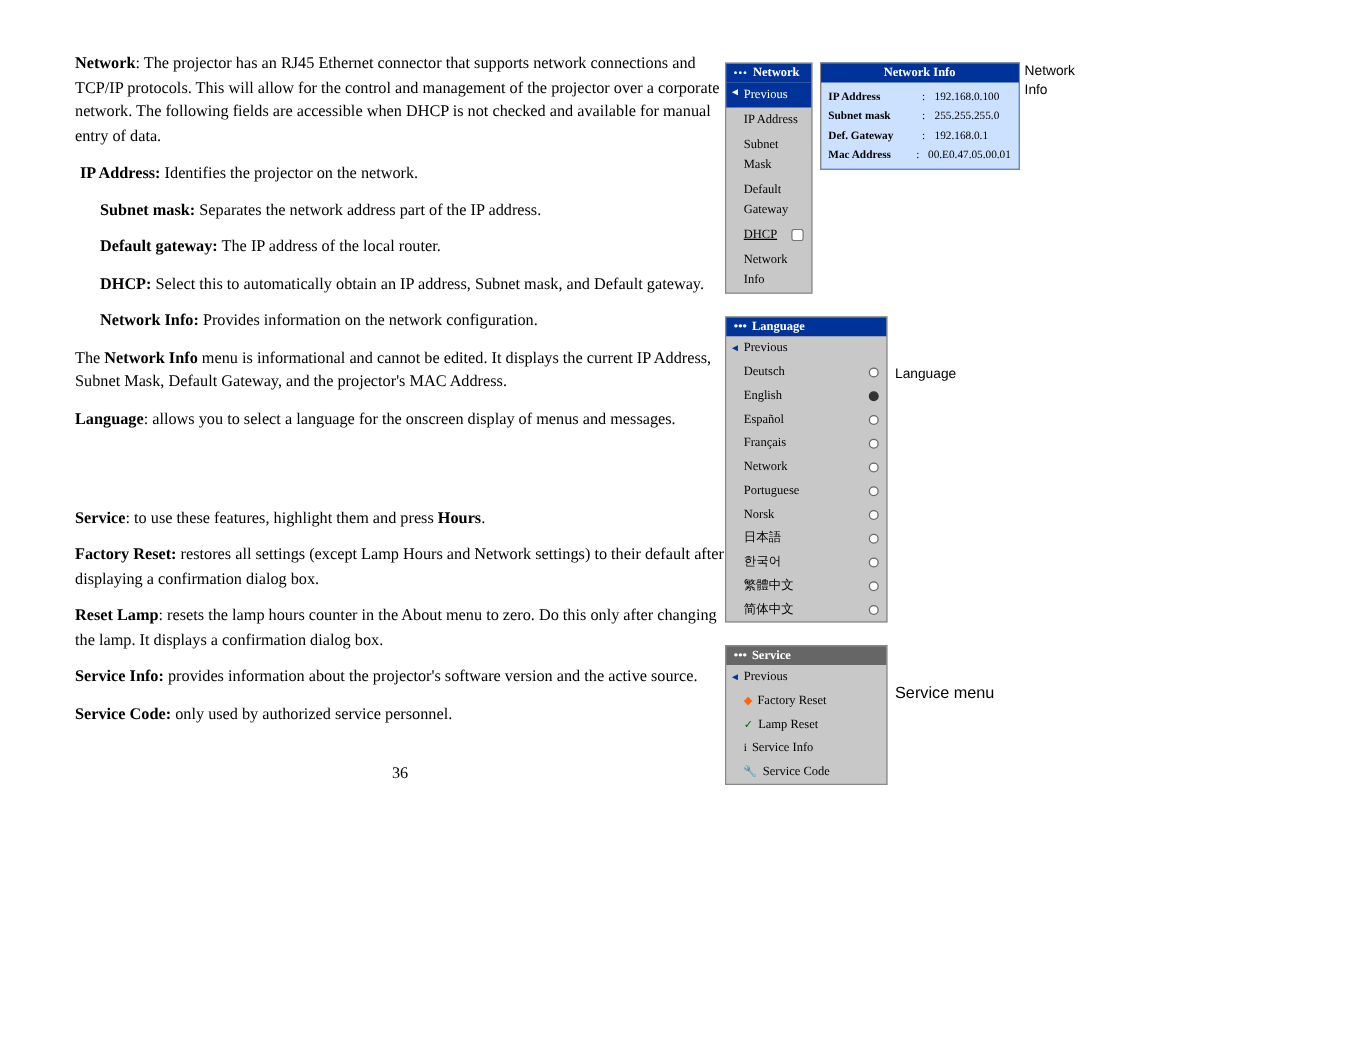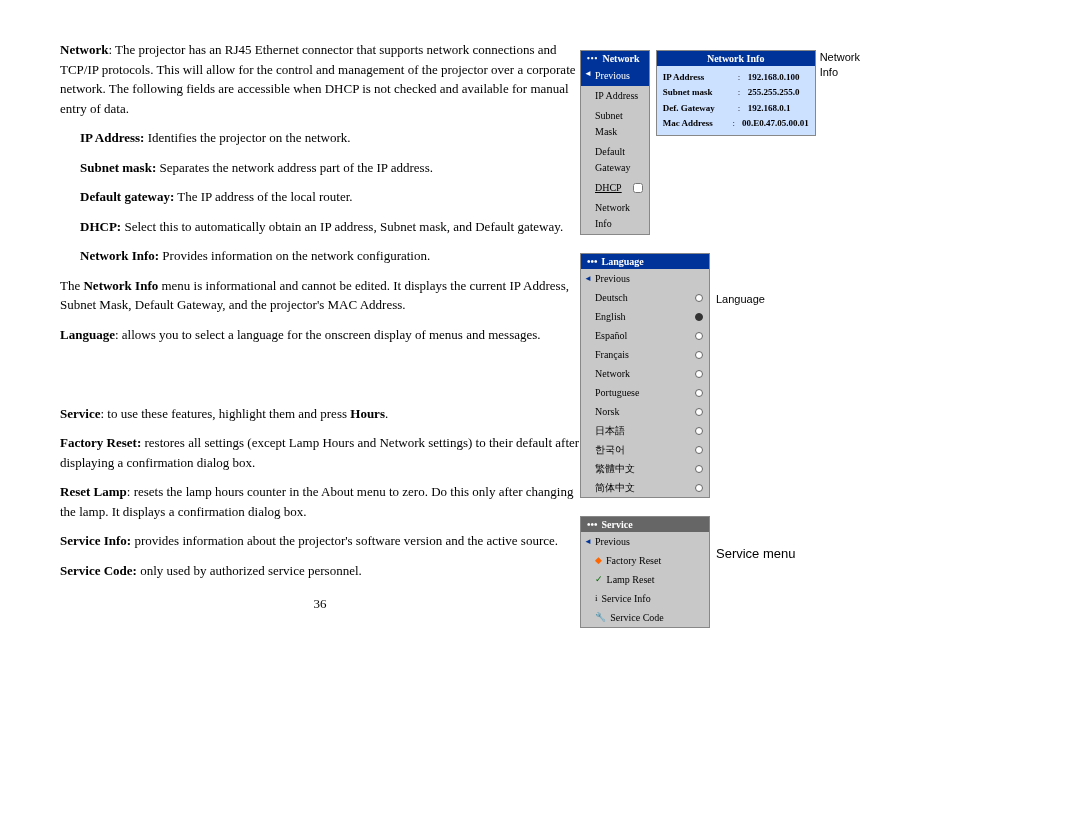--- a/index.html
+++ b/index.html
@@ -135,21 +135,20 @@
       width: 75px;
       font-weight: bold;
     }
 
     .network-info-panel .info-colon {
       width: 10px;
     }
 
     .network-info-panel .info-value {
       flex: 1;
-      font-weight: bold;
     }
 
     
     .language-panel {
       border: 1px solid #888;
       background: #c8c8c8;
       font-size: 10px;
       width: 130px;
     }
 
@@ -260,35 +259,35 @@
     }
 
     .service-section-row {
       display: flex;
       align-items: flex-start;
       gap: 6px;
     }
 
     .page-number {
       text-align: center;
-      margin-top: 16px;
+      margin-top: 30px;
       font-size: 13px;
     }
   </style>
 </head>
 <body>
 
 <div class="page-layout">
 
   <div class="left-column">
     <p>
       <b>Network</b>: The projector has an RJ45 Ethernet connector that supports net­work connections and TCP/IP protocols. This will allow for the control and management of the projector over a corporate network. The following fields are accessible when DHCP is not checked and available for manual entry of data.
     </p>
 
-    <p style="margin-left:20px;">
+    <p style="margin-left:4px;">
       <b>IP Address:</b> Identifies the projector on the network.
     </p>
 
     <p style="margin-left:20px;">
       <b>Subnet mask:</b> Separates the network address part of the IP address.
     </p>
 
     <p style="margin-left:20px;">
       <b>Default gateway:</b> The IP address of the local router.
     </p>

